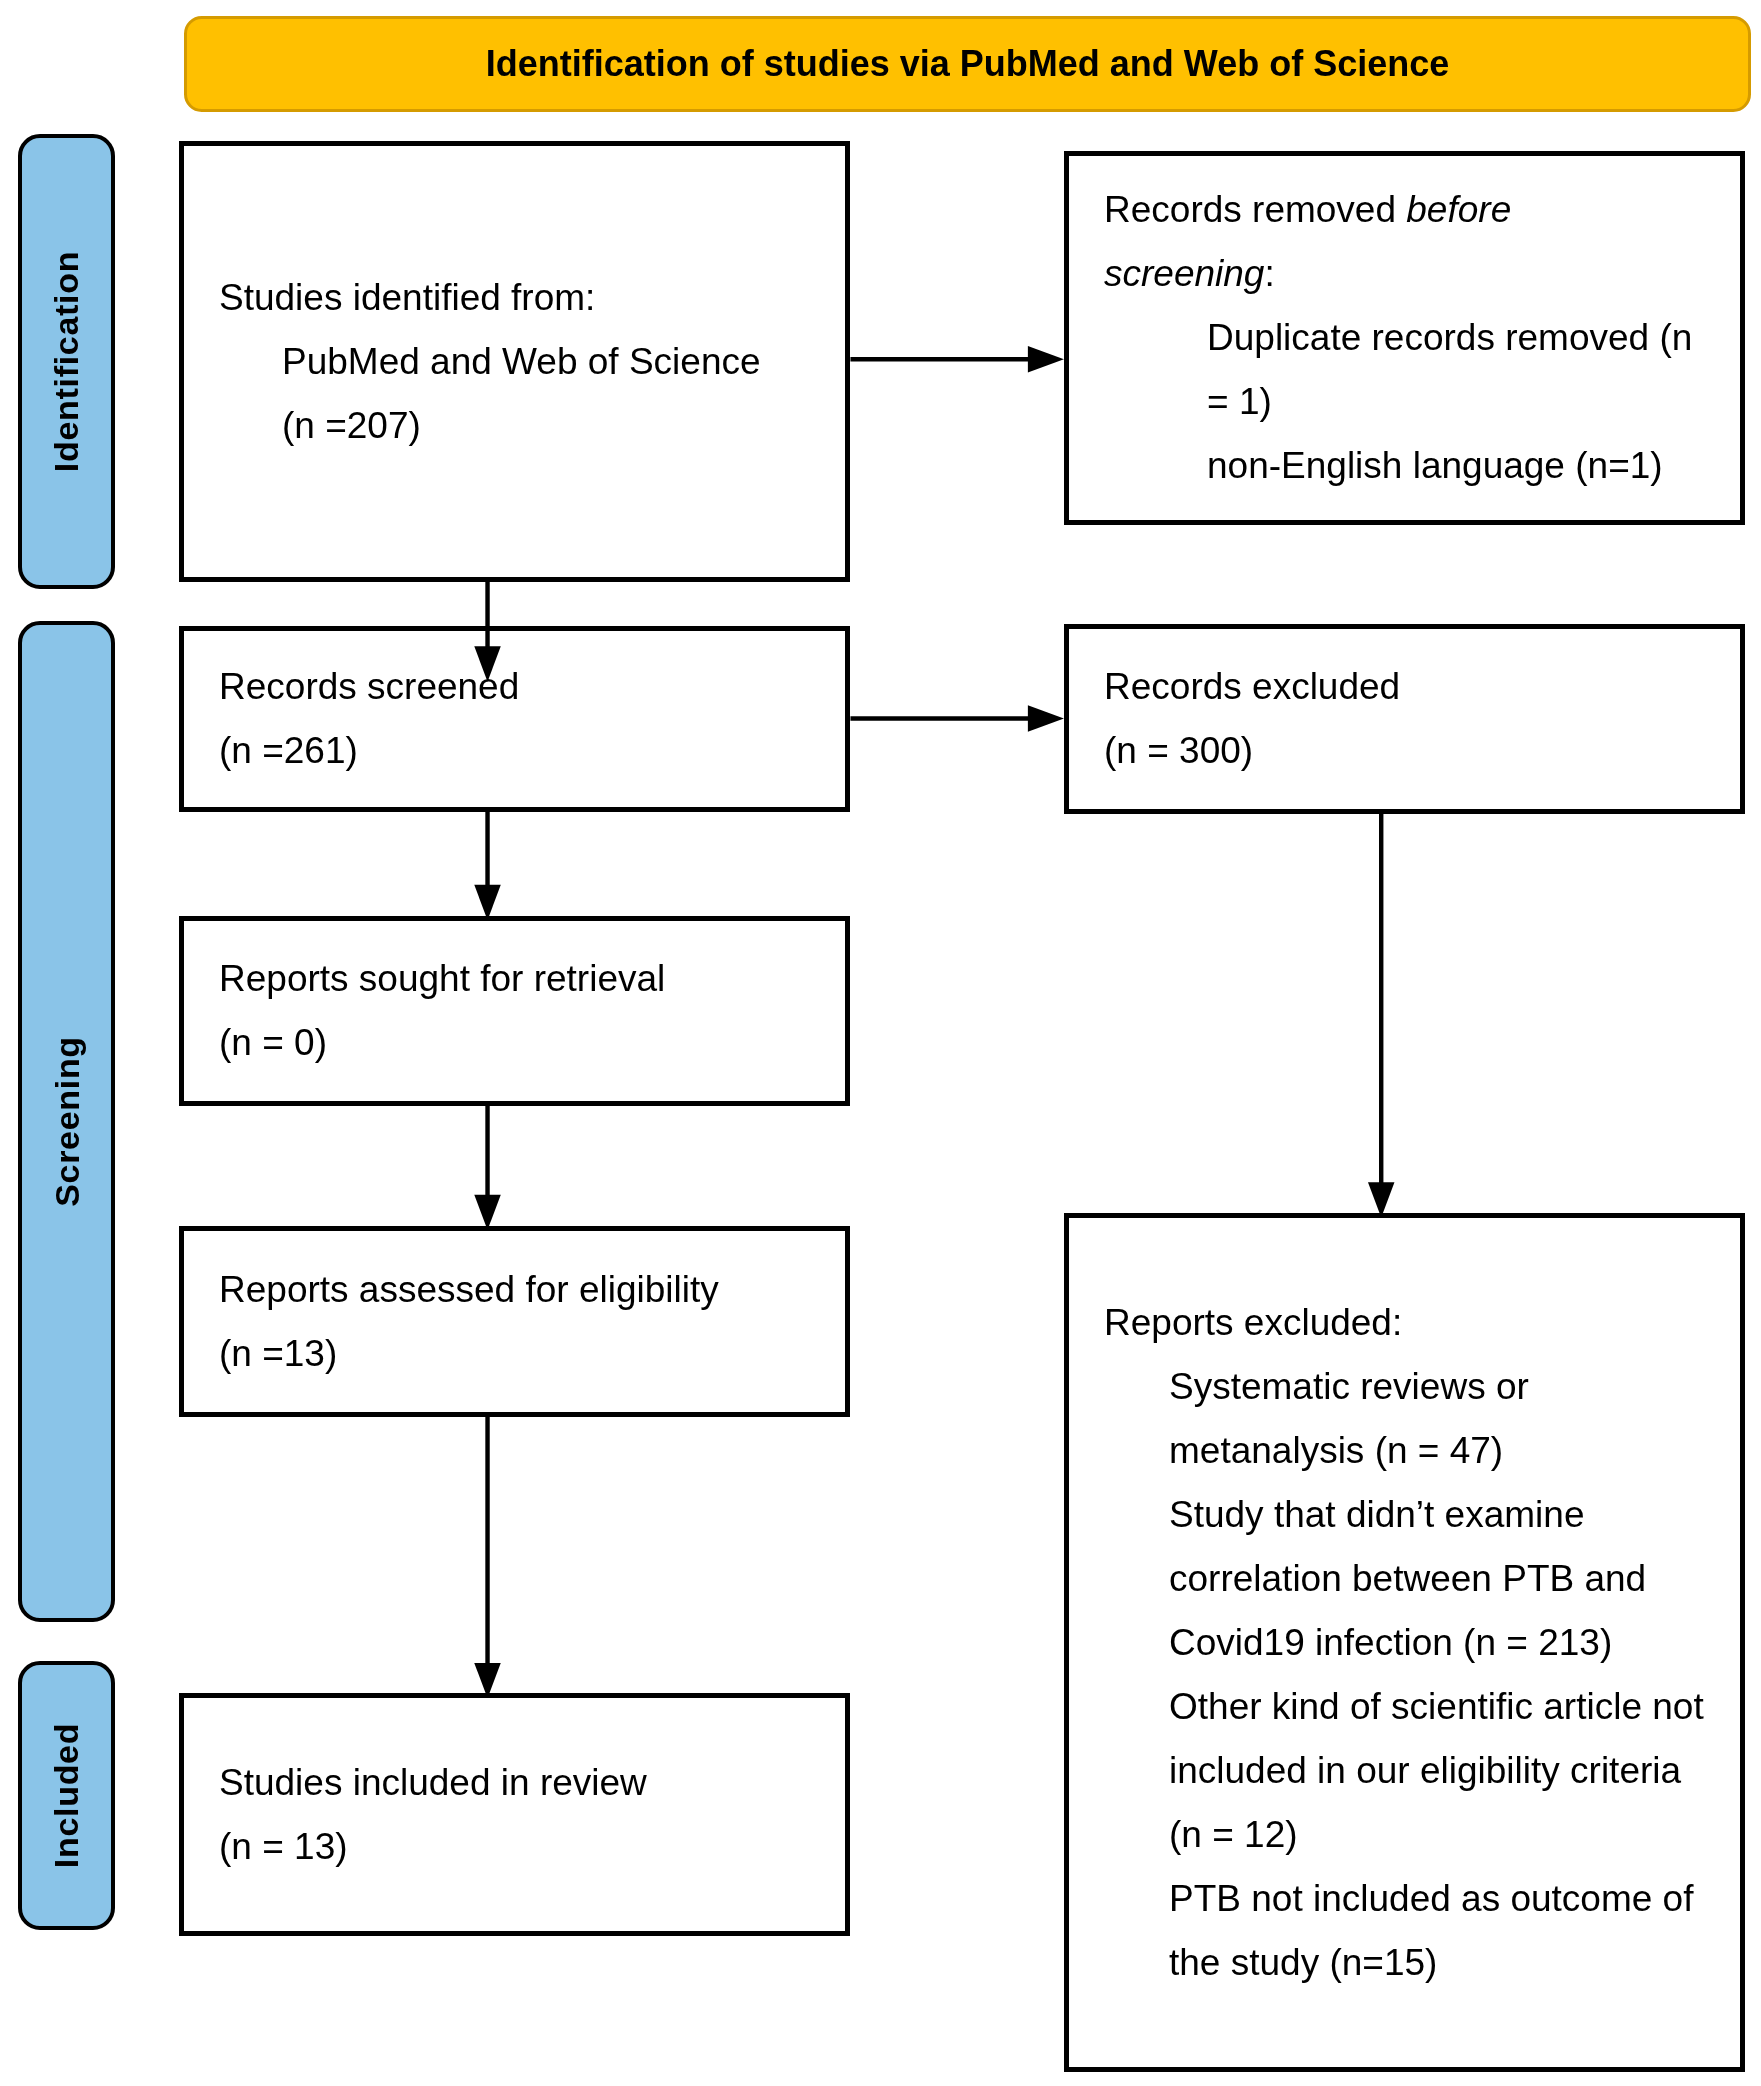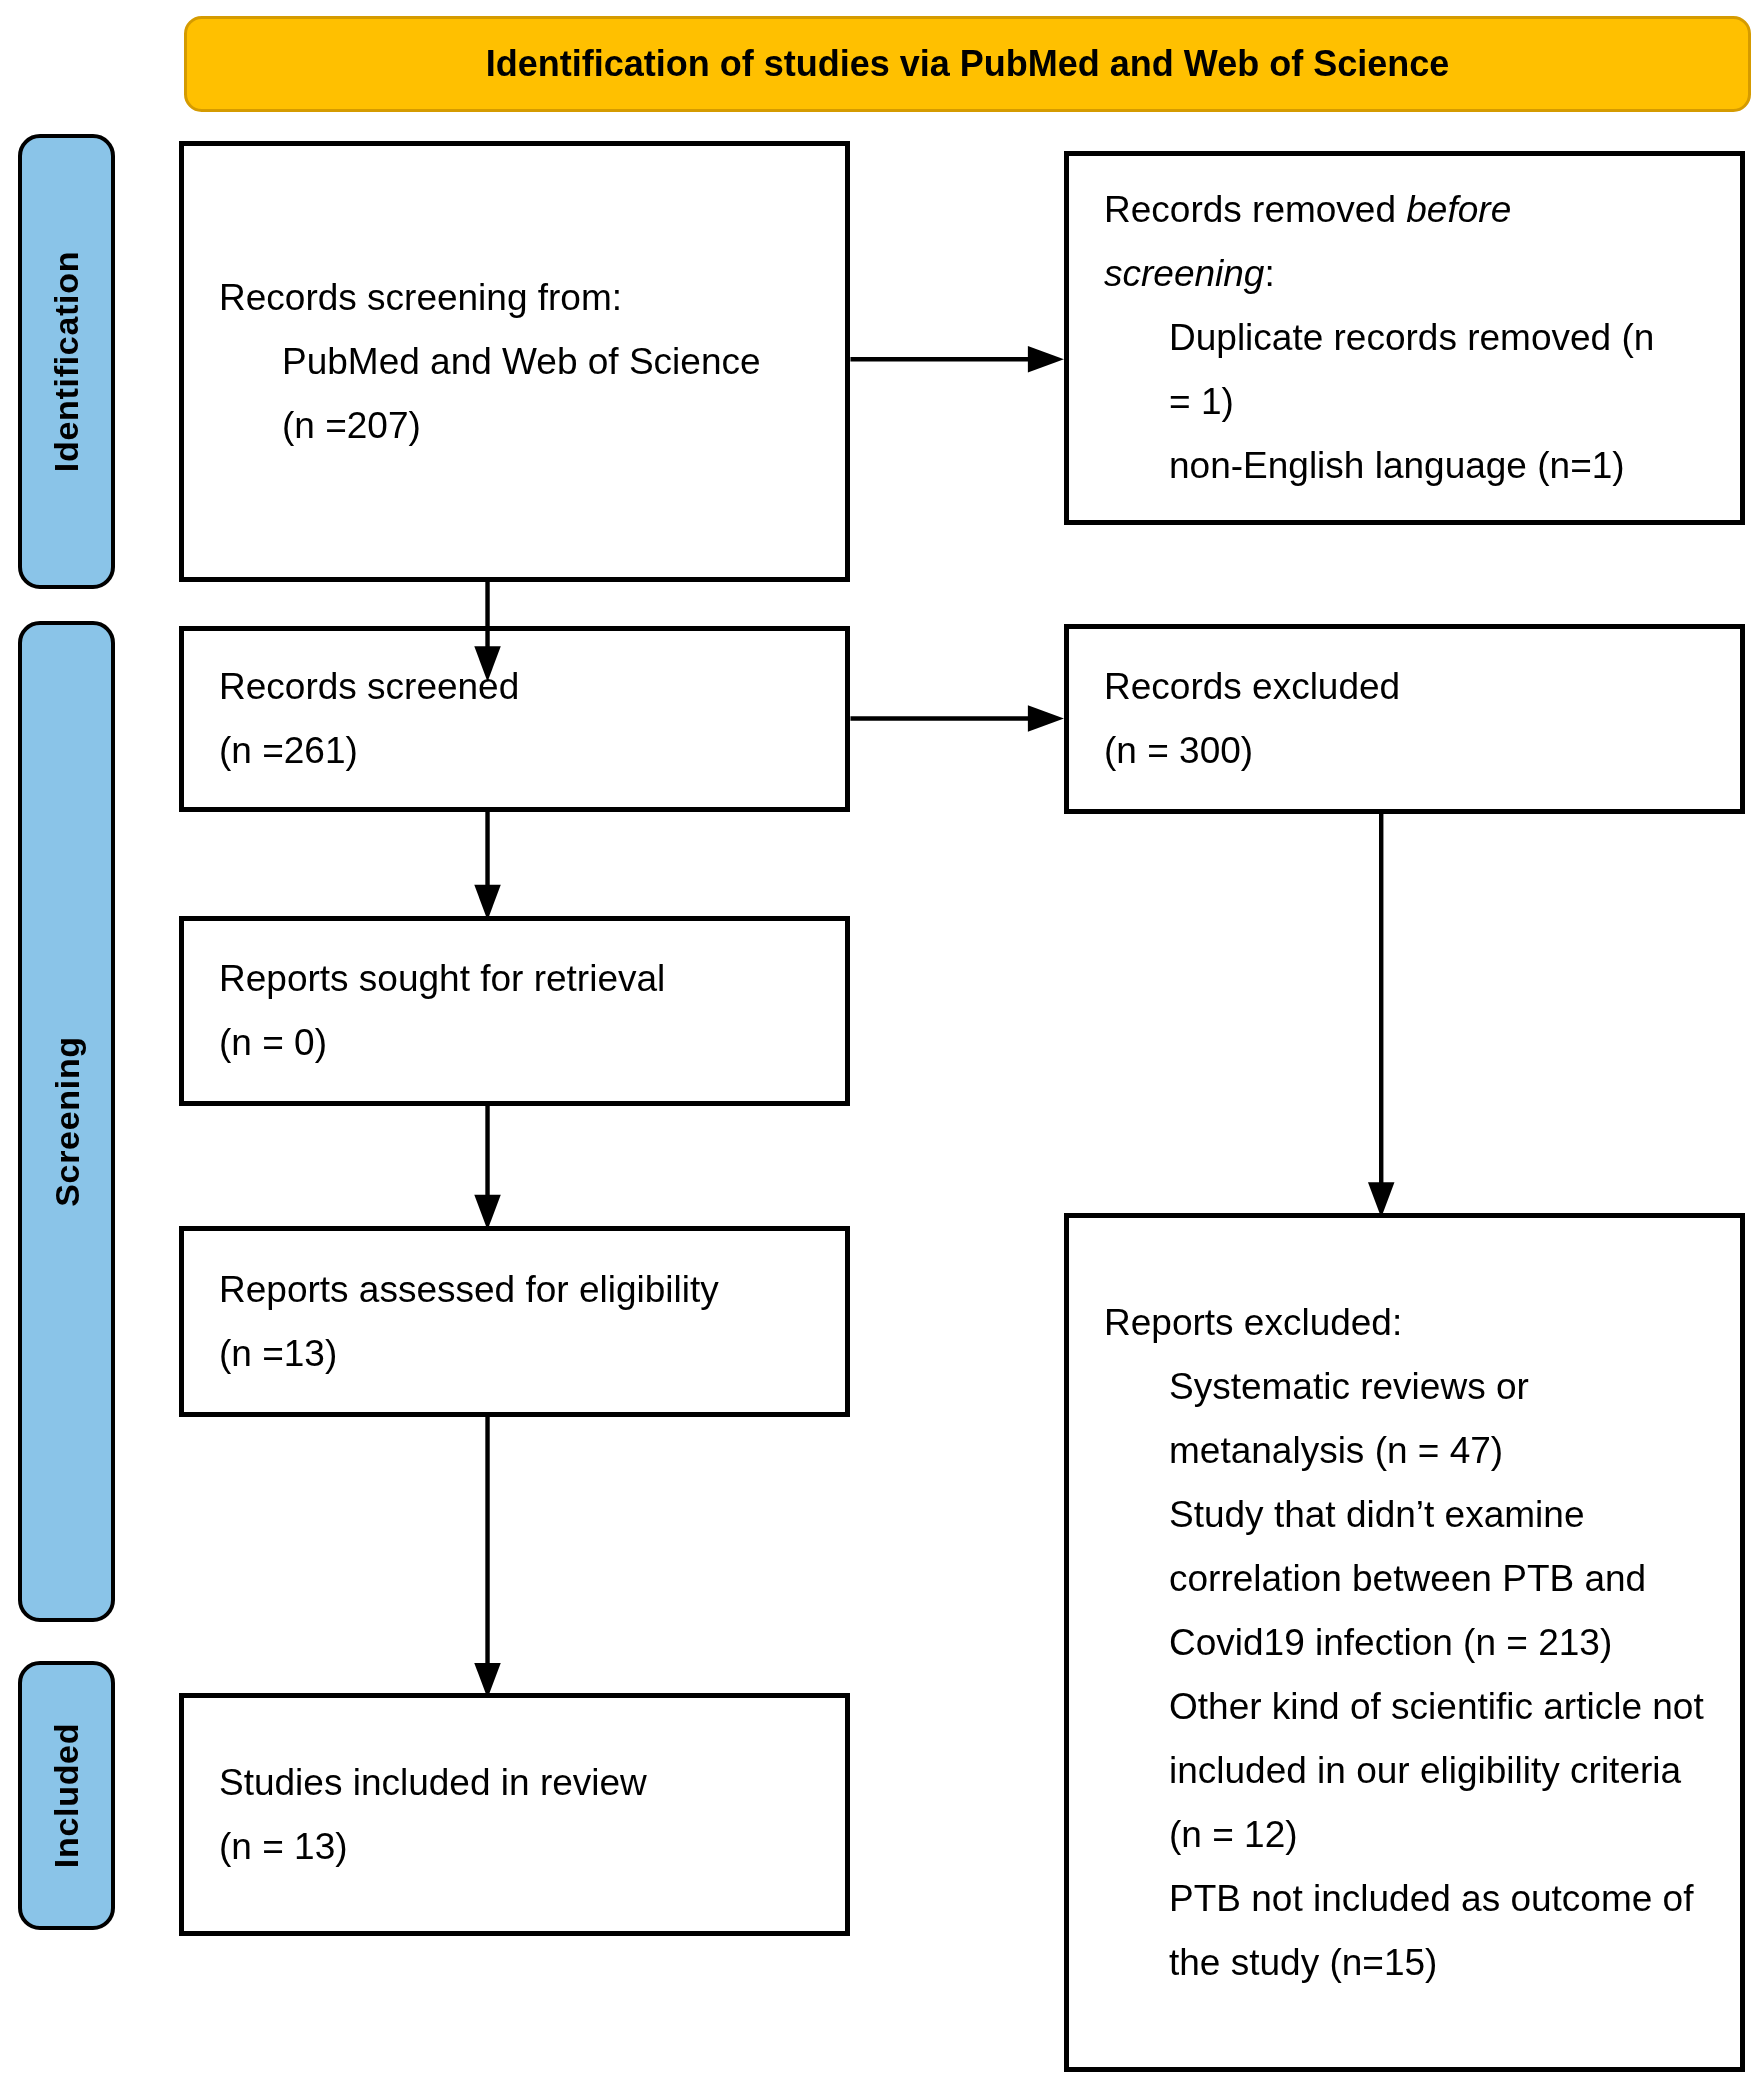--- a/index.html
+++ b/index.html
@@ -52,21 +52,21 @@
     position: absolute;
     background: #fff;
     border: 5.9px solid #000;
     box-sizing: border-box;
     display: flex; flex-direction: column; justify-content: center;
     font-size: 37px; line-height: 64px;
   }
   .wbox .inner { padding-left: 35px; padding-right: 20.6px; }
   .indent { margin-left: 63px; }
   .lead-wrap { max-width: 427px; }
-  .itemlist-narrow { margin-left: 65px; max-width: 493px; }
+  .itemlist-narrow { margin-left: 103px; max-width: 493px; }
   .itemlist-wide   { margin-left: 65px; max-width: 559px; }
 
   .box-records-identified { left: 179px; top: 141px;  width: 671px; height: 441px; }
   .box-records-screened   { left: 179px; top: 626px;  width: 671px; height: 186px; }
   .box-reports-sought     { left: 179px; top: 916px; width: 671px; height: 190px; }
   .box-reports-assessed   { left: 179px; top: 1226px; width: 671px; height: 191px; }
   .box-studies-included   { left: 179px; top: 1693px; width: 671px; height: 243px; }
   .box-records-removed    { left: 1064px; top: 151px;  width: 681px; height: 374px; }
   .box-records-excluded   { left: 1064px; top: 624px;  width: 681px; height: 190px; }
   .box-reports-excluded   { left: 1064px; top: 1213px; width: 681px; height: 859px; }
@@ -97,21 +97,21 @@
   </div>
   <div class="stage stage-screening">
     <span class="slabel">Screening</span>
   </div>
   <div class="stage stage-included">
     <span class="slabel">Included</span>
   </div>
 
   <div class="wbox box-records-identified">
     <div class="inner">
-      <div>Records screening from:</div>
+      <div>Studies identified from:</div>
       <div class="indent">PubMed and Web of Science</div>
       <div class="indent">(n =207)</div>
     </div>
   </div>
 
   <div class="wbox box-records-screened">
     <div class="inner">
       <div>Records screened</div>
       <div>(n =261)</div>
     </div>

